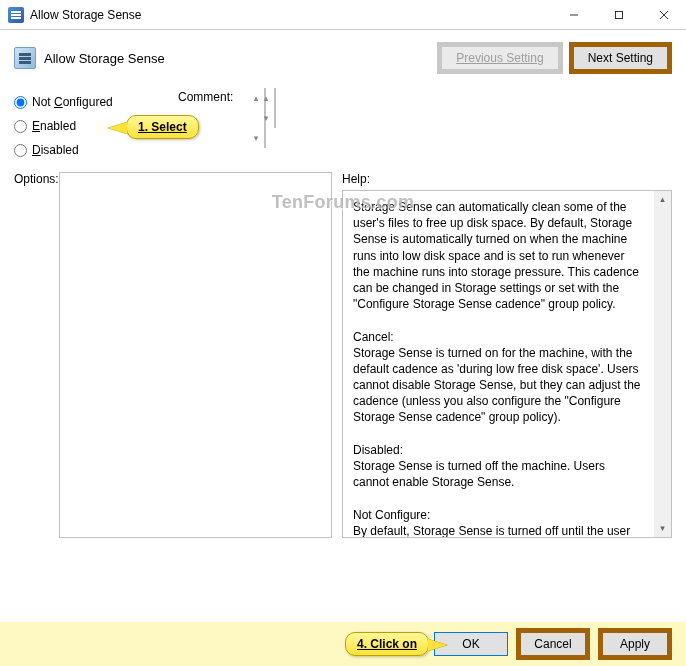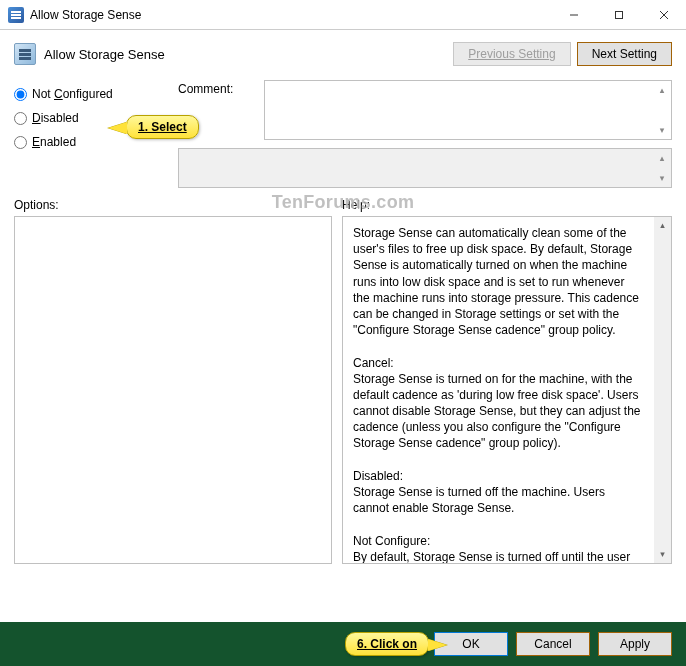--- a/index.html
+++ b/index.html
@@ -74,21 +74,21 @@
     box-shadow: 0 4px #3a5a7a, 0 8px #3a5a7a;
   }
   .toolbar-row .tb-title { font-size: 13px; color: #000; }
   .nav-btns {
     margin-left: auto;
     display: flex;
     gap: 6px;
   }
   .btn {
     background: #e1e1e1;
-    border: 1px solid #a16207;
+    border: 5px solid #a16207;
     padding: 4px 14px;
     font-size: 12px;
     font-family: inherit;
     min-width: 94px;
     color: #000;
     cursor: pointer;
   }
   .btn.disabled {
     color: #9e9e9e;
     background: #eaeaea;
@@ -108,21 +108,21 @@
   .radio-row {
     display: flex;
     align-items: center;
     padding: 5px 0;
     gap: 5px;
     position: relative;
   }
   .radio-row input[type=radio] { margin: 0; }
   .radio-row label { font-size: 12px; }
   .radio-row label .ul { text-decoration: underline; }
-  .fields { flex: 1; display: flex; flex-direction: column; gap: 8px; }
+  .fields { flex: 1; display: flex; gap: 8px; }
   .field-row { display: flex; gap: 4px; }
   .field-label { width: 82px; text-align: left; padding-top: 2px; font-size: 12px; }
   .multiline {
     flex: 1;
     border: 1px solid #c0c0c0;
     background: #fff;
     height: 60px;
     position: relative;
   }
   .multiline.readonly { background: #f0f0f0; height: 40px; }
@@ -144,21 +144,21 @@
   }
   .columns {
     display: flex;
     padding: 6px 14px 0 14px;
     gap: 10px;
     height: 372px;
   }
   .col-left {
     width: 318px;
     display: flex;
-    flex-direction: column;
+    flex-direction: row;
   }
   .col-right {
     flex: 1;
     display: flex;
     flex-direction: column;
   }
   .col-label { margin-bottom: 4px; font-size: 12px; }
   .box {
     border: 1px solid #c0c0c0;
     background: #fff;
@@ -181,21 +181,21 @@
   .help-content { padding-right: 18px; white-space: pre-wrap; }
   .footer {
     position: absolute;
     left: 0; right: 0; bottom: 0;
     height: 44px;
     display: flex;
     align-items: center;
     justify-content: flex-end;
     padding: 0 14px;
     gap: 8px;
-    background: #14532d;
+    background: #fef9c3;
   }
   .footer .btn { min-width: 74px; padding: 4px 10px; }
   .footer .btn.ok { border: 1px solid #0078d7; background: #e1e1e1; }
   .callout {
     position: absolute;
     background: linear-gradient(#fff89a,#ffe23a);
     border: 1px solid #b8a200;
     border-radius: 10px;
     padding: 4px 11px;
     font-size: 12px;
@@ -273,25 +273,25 @@
 </div>
 
 <div class="main-upper">
   <div class="radios">
     <div class="radio-row">
       <input type="radio" name="state" checked="" style="">
       <label>Not <span class="ul">C</span>onfigured</label>
     </div>
     <div class="radio-row">
       <input type="radio" name="state" style="">
-      <label><span class="ul">D</span>isabled</label>
+      <label><span class="ul">E</span>nabled</label>
     </div>
     <div class="radio-row">
       <input type="radio" name="state" style="">
-      <label><span class="ul">E</span>nabled</label>
+      <label><span class="ul">D</span>isabled</label>
     </div>
   </div>
   <div class="fields">
     <div class="field-row">
       <div class="field-label">Comment:</div>
       <div class="multiline">
         <div class="scroll-arrows">
           <div class="arr">▴</div>
           <div class="arr">▾</div>
         </div>
@@ -339,16 +339,16 @@
   <button class="btn">Cancel</button>
   <button class="btn">Apply</button>
 </div>
 
 <div class="callout c1">
   <div class="arrow"></div>
   <span>1. Select</span>
 </div>
 <div class="callout c2">
   <div class="arrow"></div>
-  <span>6. Click on</span>
+  <span>4. Click on</span>
 </div>
 
 <div class="watermark">TenForums.com</div>
 
 </body></html>

